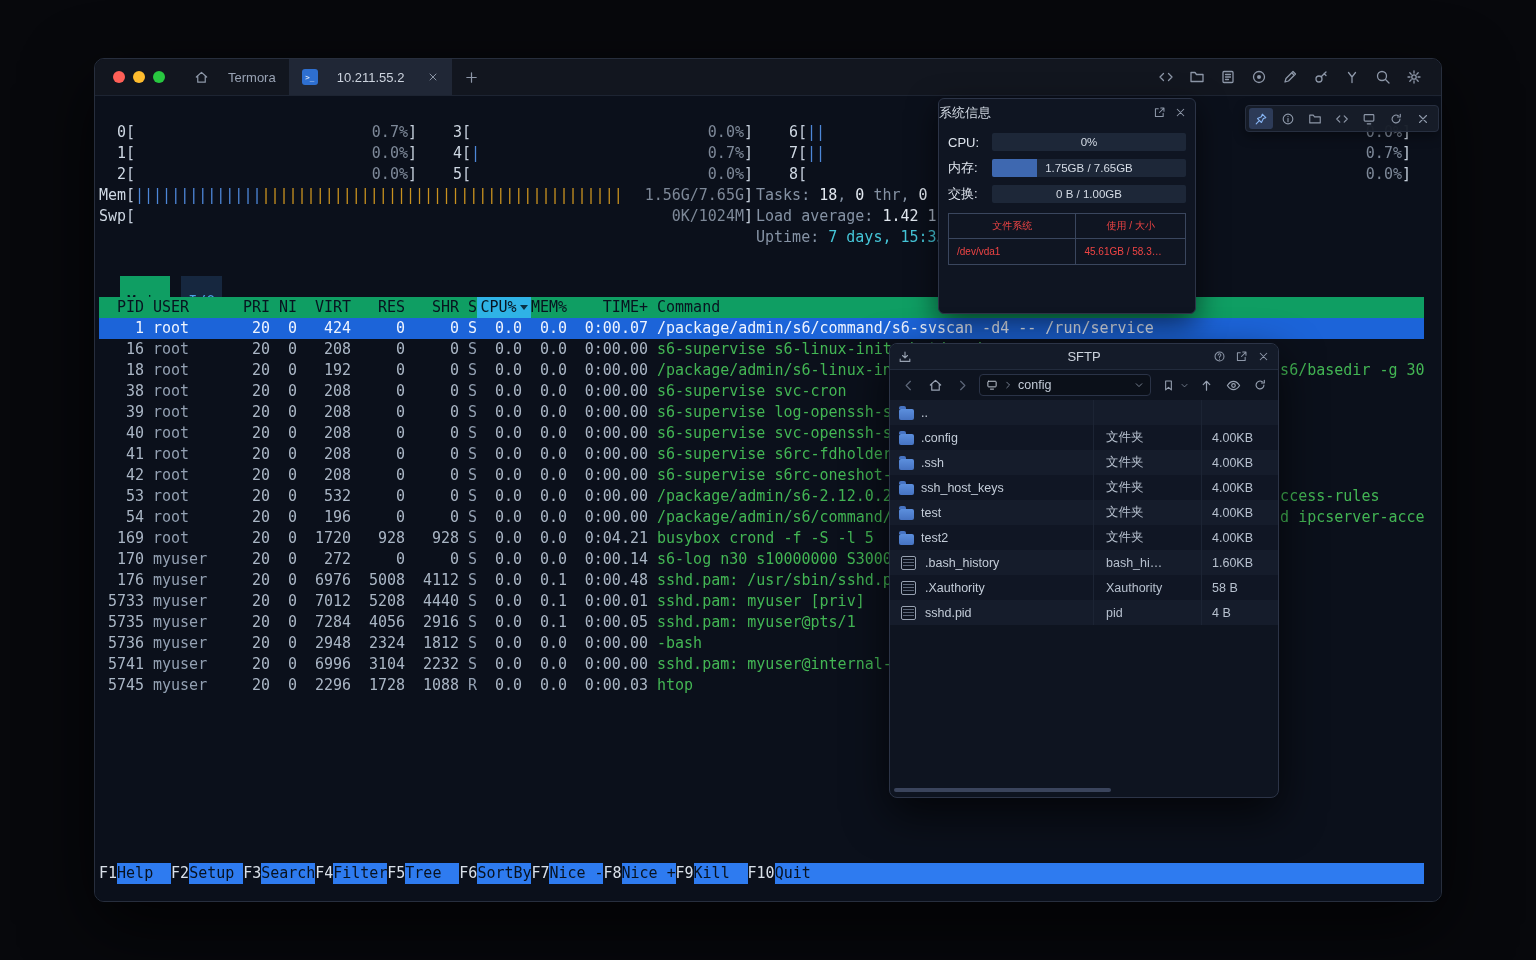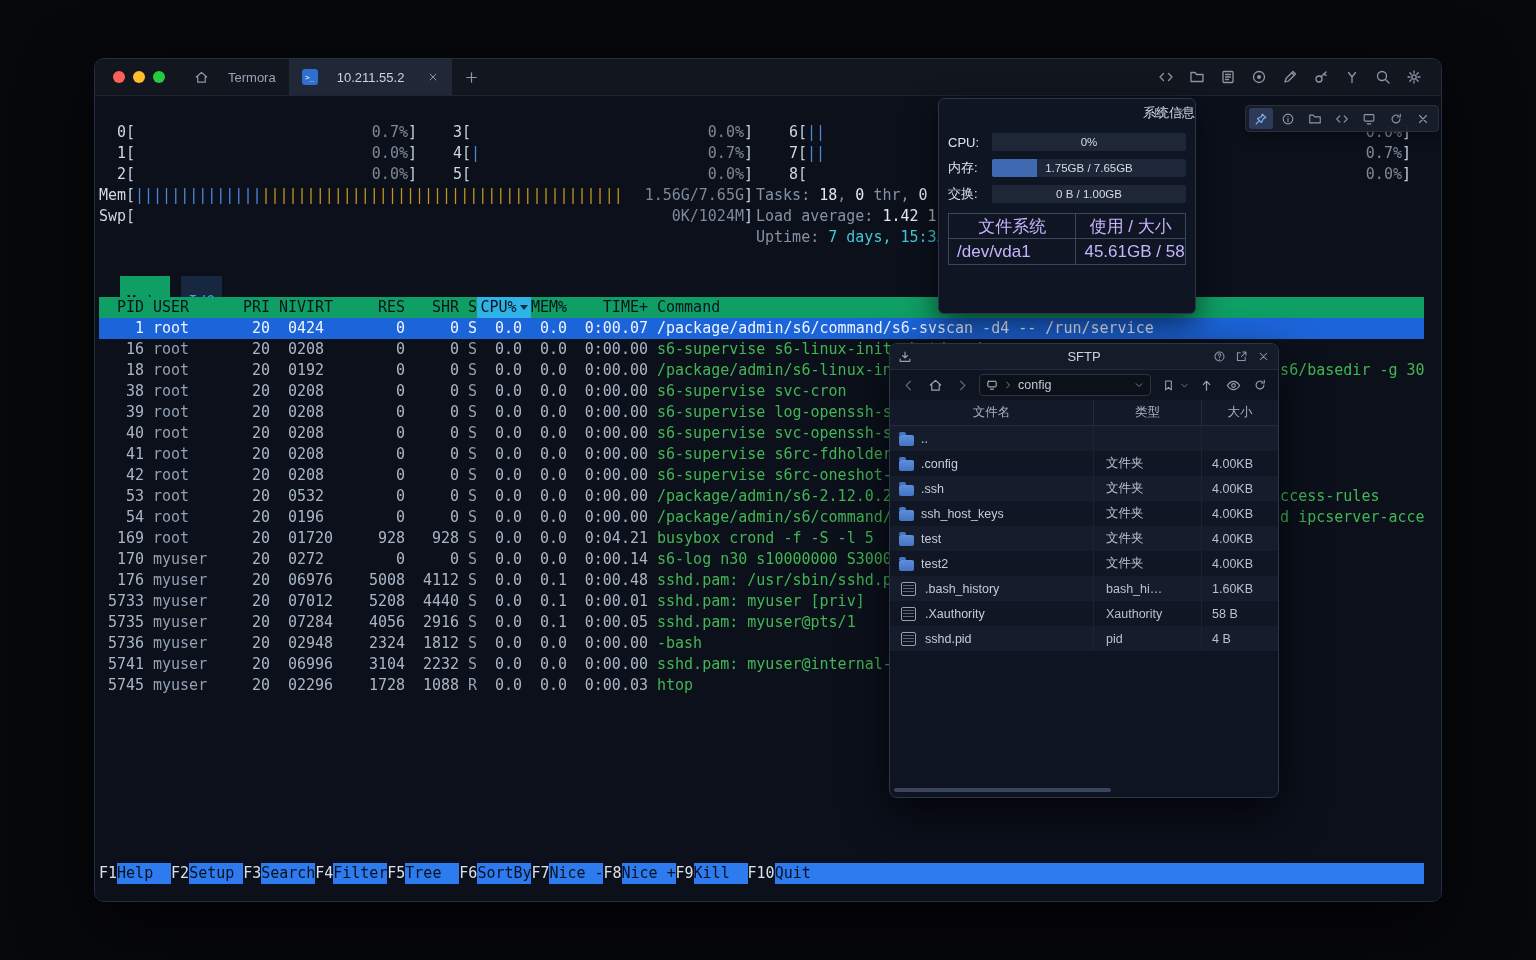--- a/index.html
+++ b/index.html
@@ -43,52 +43,52 @@
   .httab.active{background:#0f9e63;color:#07131f}
 
   .phead{display:flex;width:1325px;height:21px;background:#0f9e63;color:#081420;white-space:pre}
   .prow{display:flex;width:1325px;height:21px;white-space:pre}
   .prow.sel{background:#1c64d9}
   .prow.sel span{color:#eef4ff !important}
   .c-pid{width:45px;text-align:right}
   .c-user{width:90px;padding-left:9px;color:#93a0b2}
   .c-pri{width:36px;text-align:right}
   .c-ni{width:27px;text-align:right}
-  .c-virt{width:54px;text-align:left}
+  .c-virt{width:54px;text-align:right}
   .c-res{width:54px;text-align:right}
   .c-shr{width:54px;text-align:right}
   .c-s{width:18px;text-align:right;color:#93a0b2}
   .c-cpu{width:45px;text-align:right}
   .c-mem{width:45px;text-align:right}
   .c-time{width:81px;text-align:right}
   .c-cmd{flex:1;padding-left:9px;overflow:hidden;color:#43b654}
   .phead span{color:#081420}
   .h-user{width:90px;padding-left:9px}
   .h-cpu{width:54px;background:#2fb3e6;display:flex;align-items:center;justify-content:center}
   .h-mem{width:36px;text-align:right}
   .arr{display:inline-block;width:0;height:0;border-left:4px solid transparent;border-right:4px solid transparent;border-top:5px solid #0a3145;margin-left:3px}
 
   .fnbar{margin-top:auto;width:1325px;display:flex;height:21px;white-space:pre}
   .fkey{color:#d9e0e9}
   .flabel{width:54px;flex:0 0 54px;background:#2e7bf0;color:#08121f;overflow:hidden}
   .ffill{flex:1;background:#2e7bf0}
 
   
   .sysinfo{position:absolute;left:843px;top:39px;width:258px;height:216px;background:#0f1522;border:1px solid #2c3447;border-radius:6px;box-shadow:0 10px 30px rgba(0,0,0,.6);display:flex;flex-direction:column;overflow:hidden}
-  .si-head{position:relative;flex:0 0 27px;display:flex;align-items:center;justify-content:flex-end;font-size:13px;color:#d3dae4}
+  .si-head{position:relative;flex:0 0 27px;display:flex;align-items:center;justify-content:flex-start;font-size:13px;color:#d3dae4}
   .si-icons{position:absolute;right:8px;top:0;bottom:0;display:flex;align-items:center;gap:8px;color:#8d97a8}
   .si-btn{display:flex;align-items:center;justify-content:center}
   .si-body{flex:1;padding:7px 9px 9px 9px;display:flex;flex-direction:column}
   .si-row{display:flex;align-items:center;margin-bottom:8px}
   .si-label{width:44px;font-size:13px;color:#dde3ec}
   .si-bar{flex:1;height:18px;background:#1d2738;border-radius:2px;position:relative;overflow:hidden}
   .si-fill{position:absolute;left:0;top:0;bottom:0;background:#3e68b0}
   .si-bartext{position:absolute;inset:0;display:flex;align-items:center;justify-content:center;font-size:11.5px;color:#d5dce6}
   .si-table{border:1px solid #3a465e;margin-top:2px}
-  .si-tr{display:flex;height:25px;align-items:flex-end;font-size:17px;color:#c4b5fd}
+  .si-tr{display:flex;height:25px;align-items:flex-end;font-size:10px;color:#ef4444}
   .si-tr.hd{border-bottom:1px solid #3a465e}
   .si-tr .cell1{width:54%;border-right:1px solid #3a465e;height:100%;display:flex;align-items:center}
   .si-tr .cell2{flex:1;height:100%;display:flex;align-items:center;overflow:hidden}
   .si-tr.hd .cell1,.si-tr.hd .cell2{justify-content:center}
   .si-tr.rowdata .cell1,.si-tr.rowdata .cell2{padding-left:8px;white-space:nowrap}
 
   
   .ftb{position:absolute;left:1150px;top:46px;height:27px;display:flex;align-items:center;gap:3px;padding:0 3px;background:rgba(23,29,41,.96);border:1px solid #272f40;border-radius:4px;box-shadow:0 4px 12px rgba(0,0,0,.4)}
   .ftbtn{width:24px;height:21px;display:flex;align-items:center;justify-content:center;color:#8d97a8;border-radius:3px}
   .ftbtn.active{background:#2d3b58;color:#86b3f2}
@@ -431,25 +431,20 @@
             <path d="M1.5 8C3.5 4.9 5.6 3.6 8 3.6s4.5 1.3 6.5 4.4c-2 3.1-4.1 4.4-6.5 4.4S3.5 11.1 1.5 8z"></path>
             <circle cx="8" cy="8" r="1.9"></circle>
           </svg>
         </span>
       <span class="navbtn">
           <svg class="ic" width="14" height="14" viewBox="0 0 16 16">
             <path d="M12.5 8A4.5 4.5 0 1 1 10.6 4.3M12.9 2.6v3.1H9.8"></path>
           </svg>
         </span>
     </div>
-    <div class="sftp-cols">
-        <span class="w1">文件名</span>
-        <span class="w2">类型</span>
-        <span class="w3">大小</span>
-      </div>
     <div class="sftp-files">
         <div class="frow">
           <span class="fc-name">
             <span class="fico folder"></span>
             <span>..</span>
           </span>
           <span class="fc-type"></span>
           <span class="fc-size"></span>
         </div>
         <div class="frow">

